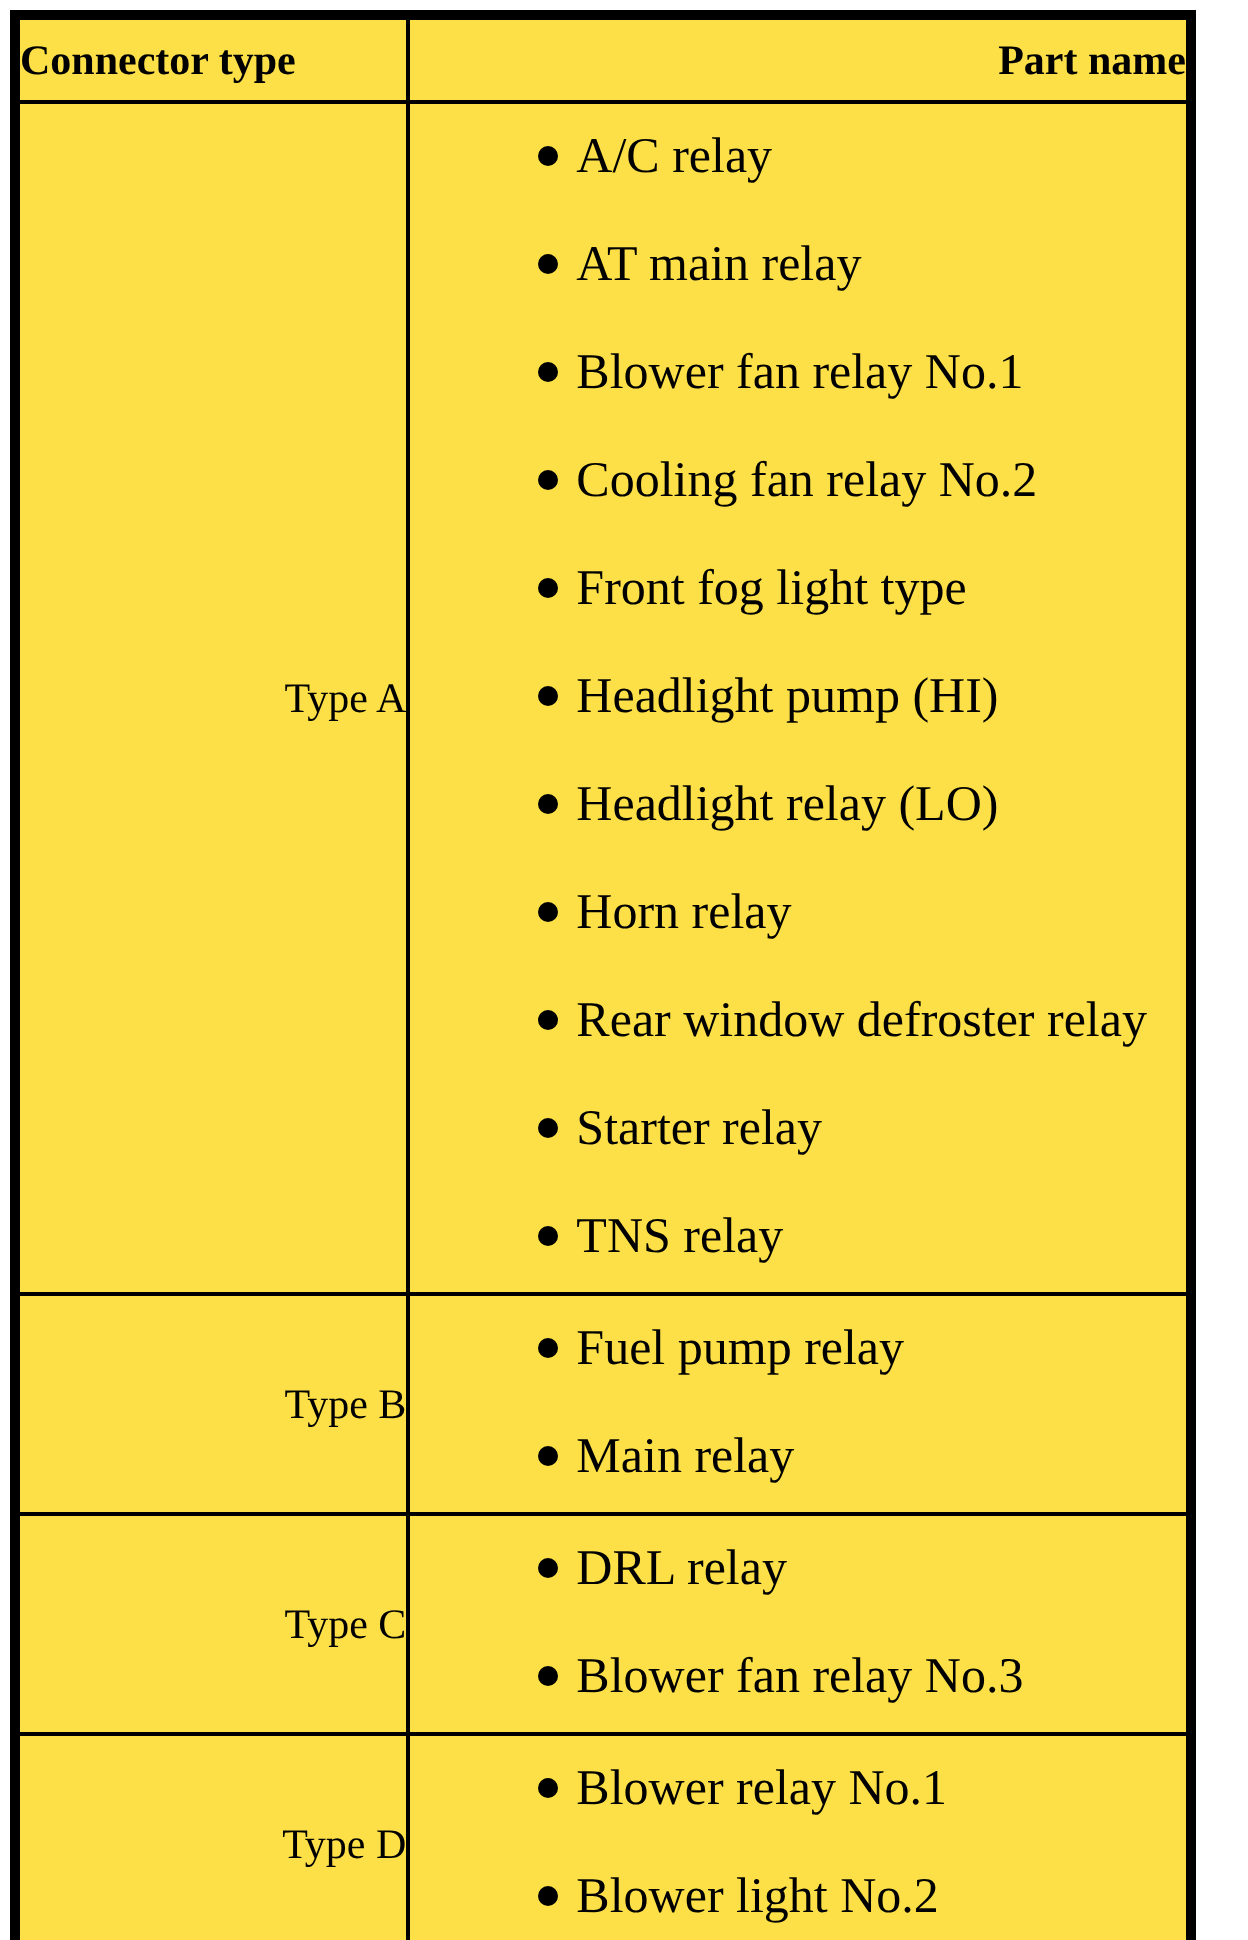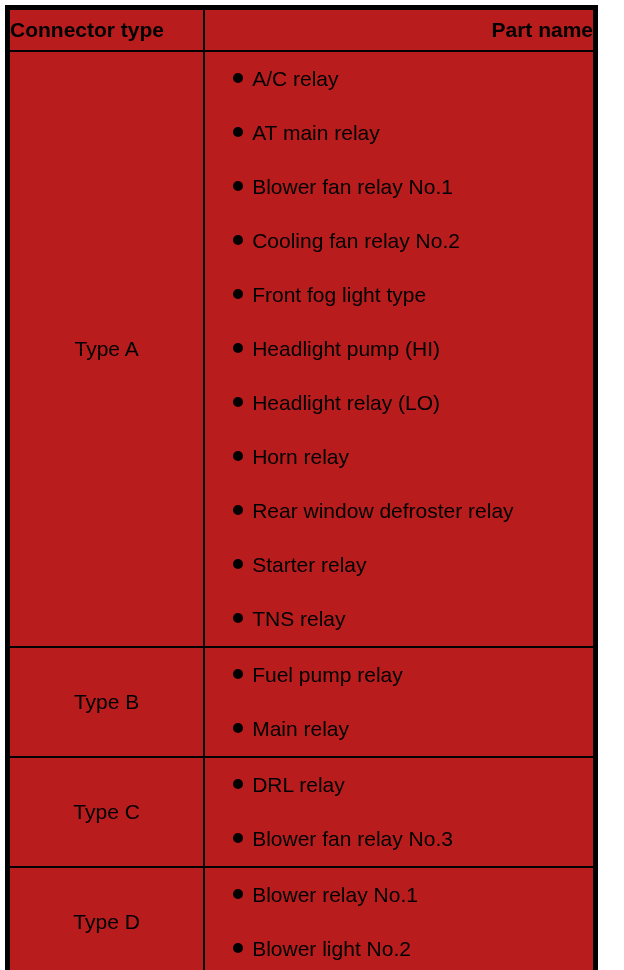--- a/index.html
+++ b/index.html
@@ -32,21 +32,22 @@
     border: 5px solid #000000;
     background: #ffffff;
     table-layout: fixed;
   }
 
   .relay-table td,
   .relay-table th {
     border: 2px solid #000000;
     padding: 0;
     vertical-align: middle;
-    background: #b91c1c;
+    background: #fde047;
+    font-family: Liberation Serif, serif;
   }
 
   
   col.col-type { width: 195px; }
   col.col-part { width: 388px; }
 
   
   .hdr-type, .hdr-part {
     font-weight: bold;
     font-size: 21px;
@@ -59,46 +60,47 @@
     padding-left: 9px;
   }
   .hdr-part {
     text-align: right;
   }
 
   
   .type-cell {
     font-size: 21px;
     font-weight: normal;
-    text-align: center;
+    text-align: right;
     padding-left: 9px;
     vertical-align: middle;
     white-space: nowrap;
   }
 
   
   .parts-cell {
     padding: 0;
     vertical-align: middle;
   }
 
   .part-list {
     list-style: none;
     margin: 0;
     padding: 0;
   }
 
   .part-item {
     position: relative;
-    font-size: 21px;
+    font-size: 25px;
     line-height: 26px;
     padding-left: 47px;
     padding-top: 14px;
     padding-bottom: 14px;
     padding-right: 6px;
+    margin-left: 36px;
   }
 
   .part-item .bullet {
     position: absolute;
     left: 28px;
     top: 21px;
     width: 10px;
     height: 10px;
     background: #000000;
     border-radius: 50%;

